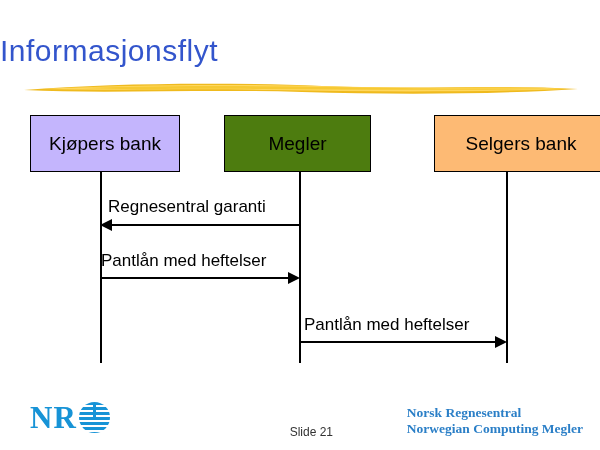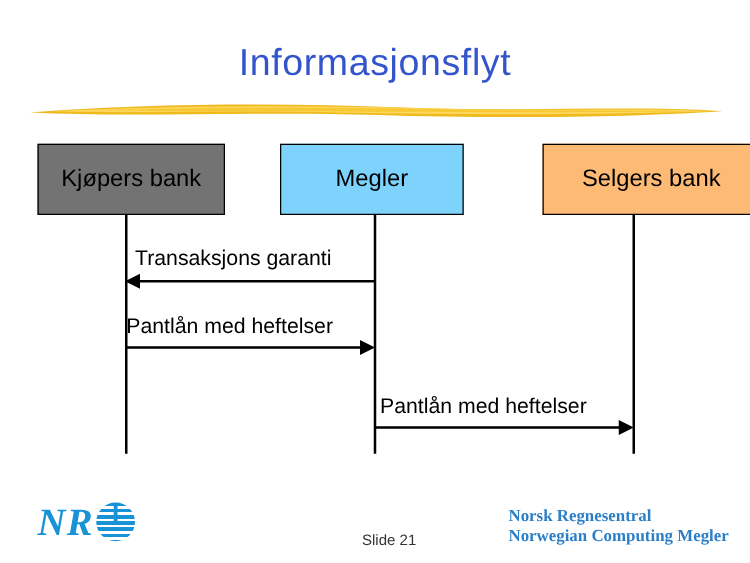--- a/index.html
+++ b/index.html
@@ -2,33 +2,33 @@
 <html><head>
 <meta charset="utf-8">
 <style>
   html,body{margin:0;padding:0;background:#ffffff;}
   .slide{
     position:relative;width:600px;height:450px;background:#ffffff;
     overflow:hidden;font-family:"Liberation Sans",sans-serif;color:#000;
   }
   
   .title{
-    position:absolute;top:34px;left:0;width:100%;text-align:center;
+    position:absolute;top:34px;left:0;width:100%;text-align:left;
     font-size:30px;color:#3355CC;letter-spacing:0.5px;
   }
   
   .divider{position:absolute;left:22px;top:78px;width:558px;height:22px;}
   
   .actor{
     position:absolute;top:115px;height:57px;box-sizing:border-box;
     border:1px solid #000;display:flex;align-items:center;justify-content:center;
     font-size:19px;
   }
-  .actor.buyer{left:30px;width:150px;background:#737373;}
-  .actor.broker{left:224px;width:147px;background:#7dd3fc;}
+  .actor.buyer{left:30px;width:150px;background:#c4b5fd;}
+  .actor.broker{left:224px;width:147px;background:#4d7c0f;}
   .actor.seller{left:434px;width:174px;background:#fdba74;}
   
   .lifeline{position:absolute;top:172px;height:191px;width:2px;background:#000;}
   .lifeline.l1{left:100px;}
   .lifeline.l2{left:299px;}
   .lifeline.l3{left:506px;}
   
   .msg-line{position:absolute;height:2px;background:#000;}
   .msg1-line{left:104px;top:224px;width:196px;}
   .msg2-line{left:101px;top:277px;width:190px;}
@@ -40,21 +40,21 @@
   .msg2-head{left:288px;top:272px;}
   .msg3-head{left:495px;top:336px;}
   .msg-label{position:absolute;font-size:17px;white-space:nowrap;}
   .msg1-label{left:108px;top:197px;}
   .msg2-label{left:101px;top:251px;}
   .msg3-label{left:304px;top:315px;}
   
   .logo{position:absolute;left:30px;top:402px;display:flex;align-items:center;}
   .logo-text{
     font-family:"Liberation Serif",serif;font-weight:bold;
-    font-size:31px;color:#1793D6;line-height:31px;letter-spacing:1px;font-style:italic;
+    font-size:31px;color:#1793D6;line-height:31px;letter-spacing:1px;
   }
   .globe{
     position:relative;width:31px;height:31px;border-radius:50%;margin-left:2px;
     background:repeating-linear-gradient(to bottom,#1793D6 0 3px,#ffffff 3px 5px);
     overflow:hidden;
   }
   .globe::after{
     content:"";position:absolute;left:14px;top:1px;width:3px;height:16px;background:#1793D6;
   }
   .slide-number{
@@ -89,21 +89,21 @@
     <span>Megler</span>
   </div>
   <div class="actor seller">
     <span>Selgers bank</span>
   </div>
 
   <div class="lifeline l1"></div>
   <div class="lifeline l2"></div>
   <div class="lifeline l3"></div>
 
-  <div class="msg-label msg1-label">Transaksjons garanti</div>
+  <div class="msg-label msg1-label">Regnesentral garanti</div>
   <div class="msg-line msg1-line"></div>
   <div class="arrowhead head-left msg1-head"></div>
 
   <div class="msg-label msg2-label">Pantlån med heftelser</div>
   <div class="msg-line msg2-line"></div>
   <div class="arrowhead head-right msg2-head"></div>
 
   <div class="msg-label msg3-label">Pantlån med heftelser</div>
   <div class="msg-line msg3-line"></div>
   <div class="arrowhead head-right msg3-head"></div>

